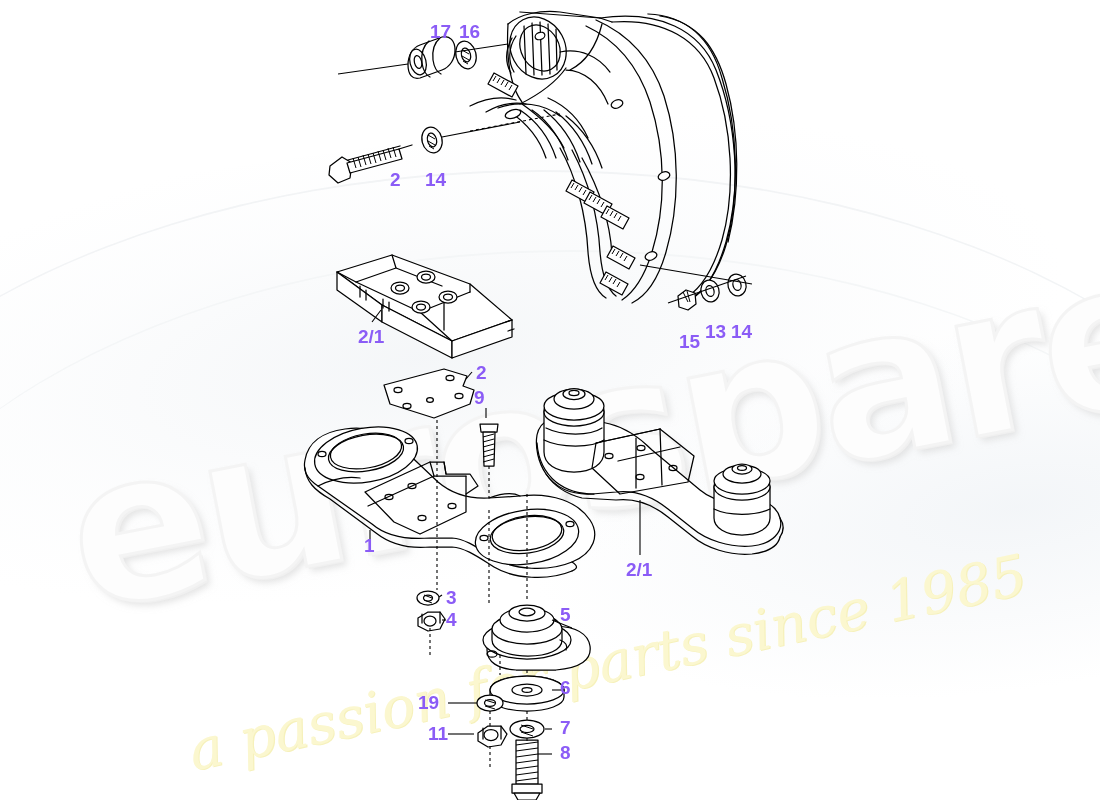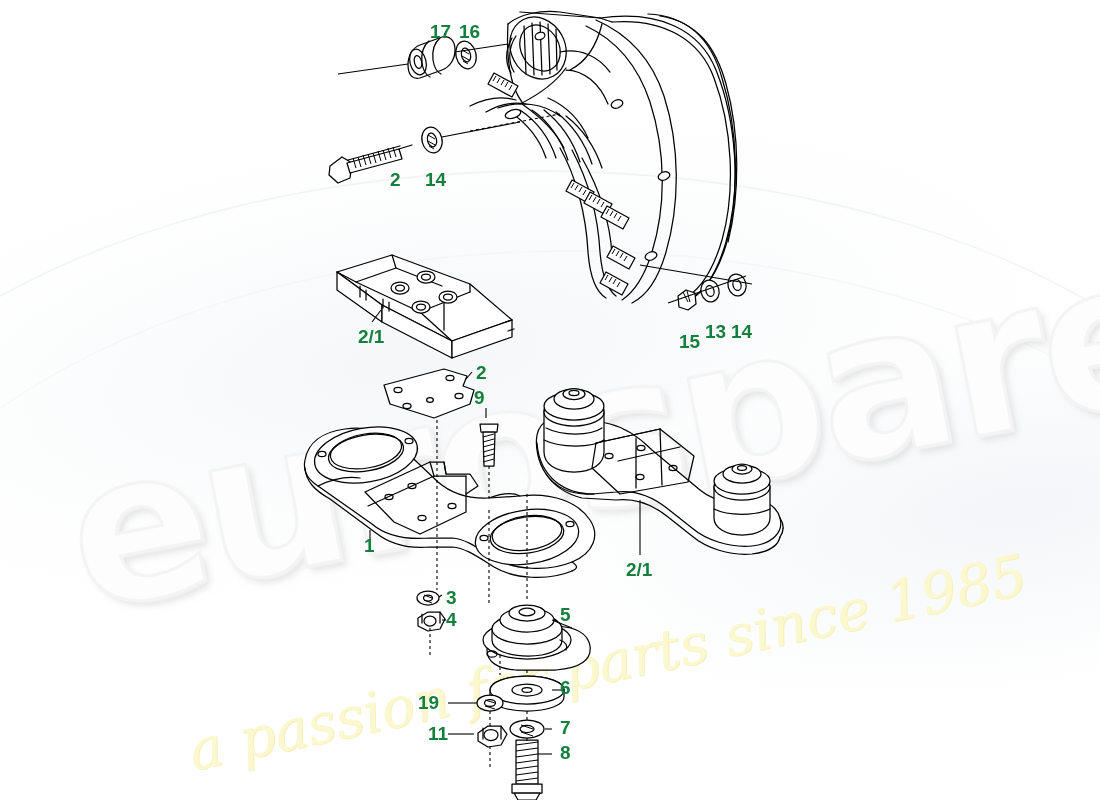--- a/index.html
+++ b/index.html
@@ -74,21 +74,21 @@
   .ln-t{fill:none;stroke:#000;stroke-width:1;}
   .fillw{fill:#ffffff;stroke:#000;stroke-width:1.25;stroke-linejoin:round;}
   .leader{fill:none;stroke:#000;stroke-width:1.1;}
   .leader-d{fill:none;stroke:#000;stroke-width:1.1;stroke-dasharray:3 3;}
 
   .lbl{
     position:absolute;
     font-family:"Liberation Sans", sans-serif;
     font-weight:bold;
     font-size:19px;
-    color:#15803d;
+    color:#8b5cf6;
     white-space:nowrap;
     line-height:1;
   }
 </style>
 </head>
 <body>
 
 <div id="stage">
 
   <div class="wm-layer">

